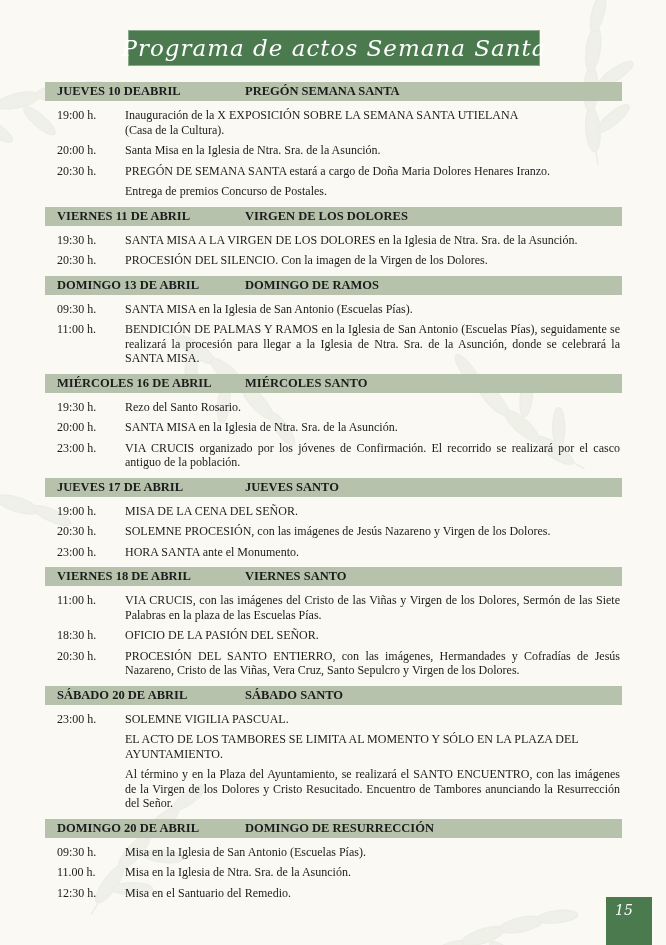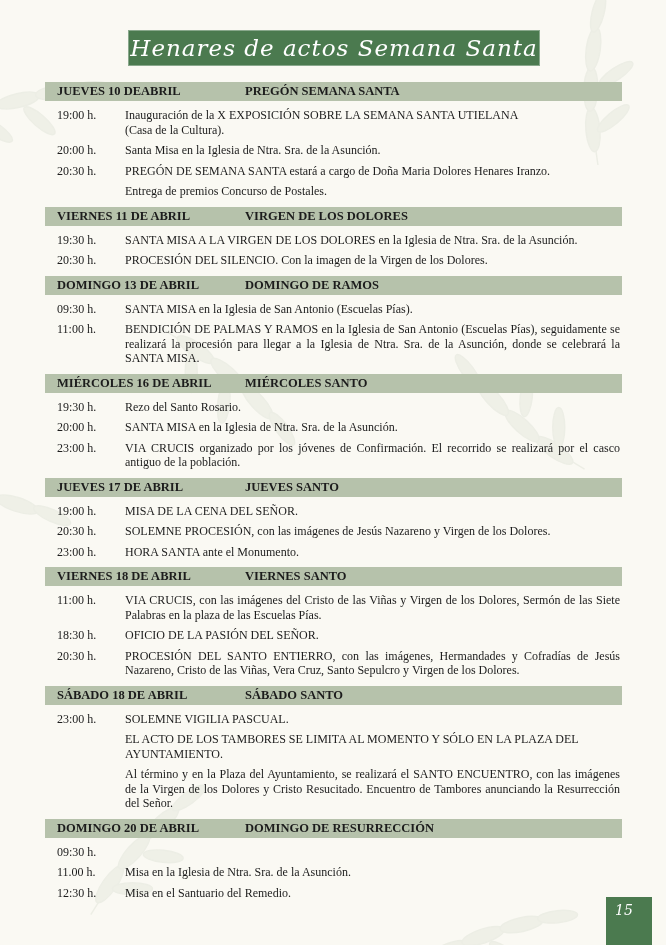--- a/index.html
+++ b/index.html
@@ -91,21 +91,21 @@
     <use href="#branch" transform="translate(-30,40) rotate(15)"></use>
     <use href="#branch" transform="translate(520,120) rotate(-60)"></use>
     <use href="#branch" transform="translate(-40,420) rotate(40)"></use>
     <use href="#branch" transform="translate(500,500) rotate(-110)"></use>
     <use href="#branch" transform="translate(60,830) rotate(-20)"></use>
     <use href="#branch" transform="translate(430,880) rotate(10)"></use>
     <use href="#branch" transform="translate(250,300) rotate(70)"></use>
   </svg>
 
   <div class="banner">
-    <span class="banner-text">Henares de actos Semana Santa</span>
+    <span class="banner-text">Programa de actos Semana Santa</span>
   </div>
 
   <div class="content">
   <section class="day-section">
     <div class="day-bar">
       <span class="day-date">JUEVES 10 DEABRIL</span>
       <span class="day-title">PREGÓN SEMANA SANTA</span>
     </div>
     <div class="entries">
   <div class="entry">
@@ -231,21 +231,21 @@
 
   <div class="entry">
     <span class="entry-time">20:30 h.</span>
     <span class="entry-text">PROCESIÓN DEL SANTO ENTIERRO, con las imágenes, Hermandades y Cofradías de Jesús Nazareno, Cristo de las Viñas, Vera Cruz, Santo Sepulcro y Virgen de los Dolores.</span>
   </div>
 </div>
   </section>
 
   <section class="day-section">
     <div class="day-bar">
-      <span class="day-date">SÁBADO 18 DE ABRIL</span>
+      <span class="day-date">SÁBADO 20 DE ABRIL</span>
       <span class="day-title">SÁBADO SANTO</span>
     </div>
     <div class="entries">
   <div class="entry">
     <span class="entry-time">23:00 h.</span>
     <span class="entry-text">SOLEMNE VIGILIA PASCUAL.</span>
   </div>
 
   <div class="entry">
     <span class="entry-time"></span>
@@ -261,20 +261,21 @@
   </section>
 
   <section class="day-section">
     <div class="day-bar">
       <span class="day-date">DOMINGO 20 DE ABRIL</span>
       <span class="day-title">DOMINGO DE RESURRECCIÓN</span>
     </div>
     <div class="entries">
   <div class="entry">
     <span class="entry-time">09:30 h.</span>
+    <span class="entry-text">Misa en la Iglesia de San Antonio (Escuelas Pías).</span>
   </div>
 
   <div class="entry">
     <span class="entry-time">11.00 h.</span>
     <span class="entry-text">Misa en la Iglesia de Ntra. Sra. de la Asunción.</span>
   </div>
 
   <div class="entry">
     <span class="entry-time">12:30 h.</span>
     <span class="entry-text">Misa en el Santuario del Remedio.</span>

